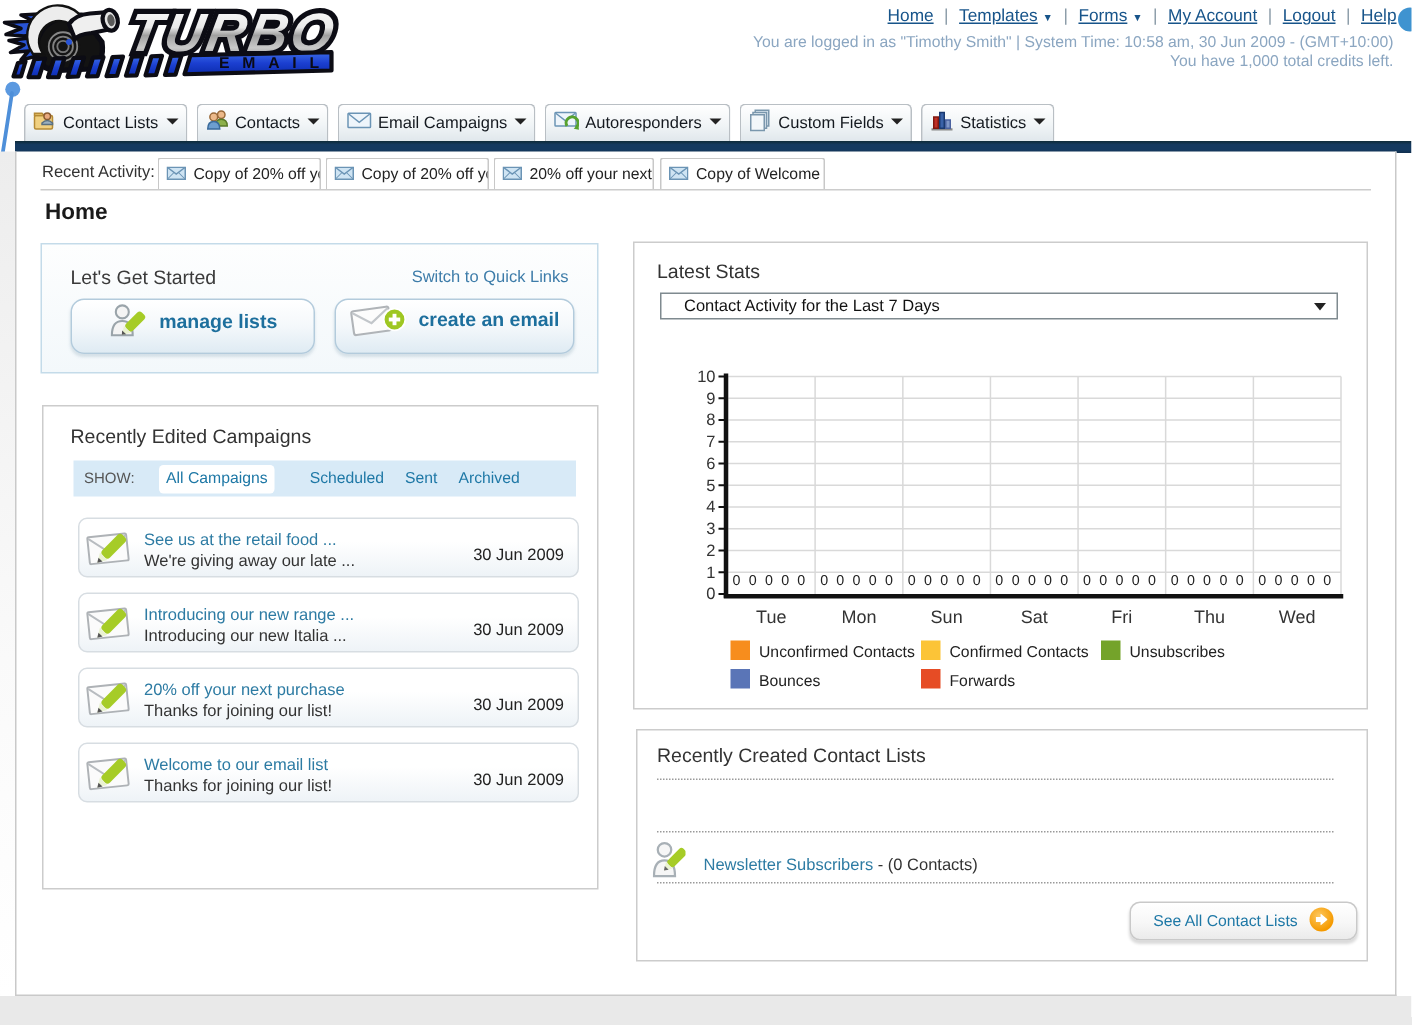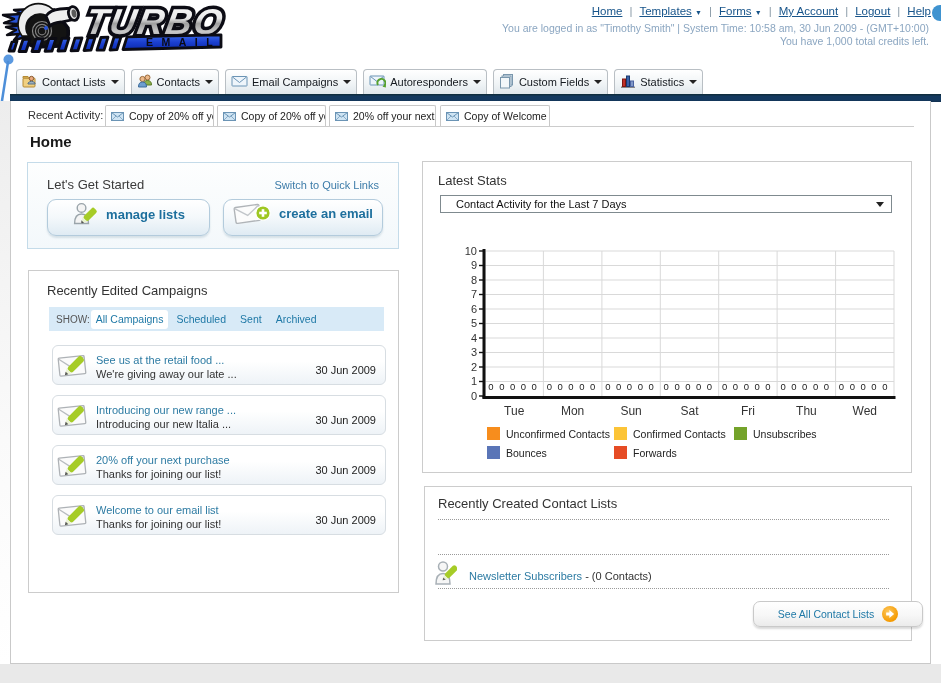--- a/index.html
+++ b/index.html
@@ -36,21 +36,21 @@
 #pstart .qlink { position:absolute; top:16px; right:19px; font-size:11px; color:#3d7ca9; text-decoration:none; }
 .bigbtn { position:absolute; top:36px; height:37px; border:1px solid #b3cbdc; border-radius:9px; background:linear-gradient(#ffffff,#f4f8fb 50%,#dfebf3); box-shadow:0 2px 2px rgba(120,150,170,0.25); font-size:13px; font-weight:bold; color:#1d6f9d; text-align:center; }
 .bigbtn svg { vertical-align:middle; margin-right:8px; }
 .bigbtn span { vertical-align:middle; }
 
 #pcamp { top:270px; left:28px; width:371px; height:323px; border:1px solid #cccccc; background:#fff; }
 #pcamp .title { position:absolute; top:12px; left:18px; font-size:13px; color:#333; }
 #showbar { position:absolute; top:36px; left:20px; width:335px; height:24px; background:#d8eaf7; font-size:11px; line-height:24px; color:#444; }
 #showbar .lbl { margin-left:7px; font-size:10px; color:#555; }
 #showbar a { color:#1e78a6; text-decoration:none; }
-#showbar .seld { display:inline-block; background:#fff; border-radius:3px; height:19px; line-height:19px; padding:0 5px; margin:0 1px; color:#1e78a6; font-size:10.5px; }
+#showbar .seld { display:inline-block; background:#fff; border-radius:3px; height:19px; line-height:19px; padding:0 5px; margin:0 16px; color:#1e78a6; font-size:10.5px; }
 #showbar .lnk { margin:0 7px; font-size:10.5px; }
 .crow { position:absolute; left:23px; width:334px; height:40px; border:1px solid #d7dde2; border-radius:6px; background:linear-gradient(#ffffff 40%,#eef3f7); }
 .crow .ttl { position:absolute; left:43px; top:8px; font-size:11px; color:#2d7ba3; }
 .crow .sub { position:absolute; left:43px; top:22px; font-size:11px; color:#333; }
 .crow .dt { position:absolute; right:9px; top:18px; font-size:11px; color:#222;margin-left:16px; }
 .crow svg.env { position:absolute; left:4px; top:6px; }
 .gobtn { position:absolute; height:26px; border:1px solid #c9c9c9; border-radius:7px; background:linear-gradient(#ffffff,#f7f7f7 55%,#ebebeb); box-shadow:0 2px 2px rgba(0,0,0,0.15); font-size:10.5px; color:#1e78a6; line-height:24px; text-align:center; white-space:nowrap; }
 .gobtn .oc { display:inline-block; width:16px; height:16px; border-radius:50%; background:radial-gradient(circle at 40% 35%, #fdc860, #f59a00 70%); vertical-align:-4px; margin-left:8px; position:relative; }
 .gobtn .oc:after { content:""; position:absolute; left:4px; top:4px; width:8px; height:8px; background:#fff; clip-path:polygon(0 30%, 40% 30%, 40% 0, 100% 50%, 40% 100%, 40% 70%, 0 70%); }
 
@@ -264,21 +264,21 @@
   <div class="lrow" style="top:73px;"><svg width="22" height="28" viewBox="0 0 22 28">
         <circle cx="8" cy="6.5" r="4.5" fill="#f6f6f6" stroke="#a8b0b6" stroke-width="1.5"></circle>
         <path d="M1 24 Q1 13.5 8 13.5 Q15 13.5 15 24 Z" fill="#f6f6f6" stroke="#a8b0b6" stroke-width="1.5"></path>
         <g transform="rotate(45 14 14)">
           <rect x="11" y="3.5" width="6" height="14.5" rx="2" fill="#a6cc27"></rect>
           <path d="M11 18 L17 18 L14 23 Z" fill="#eaf2d2"></path>
           <path d="M12.3 20.5 L14 23 L15.8 20.4 Z" fill="#666"></path>
         </g>
       </svg><a href="#">Newsletter Subscribers</a><span> - (0 Contacts)</span></div>
   <div class="dotline" style="top:101px;"></div>
-  <div class="gobtn" style="top:114px;left:328px;width:170px;">See All Contact Lists<span class="oc"></span></div>
+  <div class="gobtn" style="top:114px;left:328px;width:152px;">See All Contact Lists<span class="oc"></span></div>
 </div>
 <div class="abs" id="ra-label">Recent Activity:</div>
 <div class="minitab" style="left:105px;width:109px;"><svg width="13" height="9" viewBox="0 0 13 9">
       <rect x="0.5" y="0.5" width="12" height="8" fill="#cfe4f3" stroke="#6b94b5"></rect>
       <path d="M0.5 0.5 L6.5 5 L12.5 0.5" fill="none" stroke="#6b94b5"></path>
       <path d="M0.5 8.5 L5 4 M12.5 8.5 L8 4" fill="none" stroke="#6b94b5" stroke-width="0.7"></path>
     </svg>Copy of 20% off yo</div>
 <div class="minitab" style="left:217px;width:109px;"><svg width="13" height="9" viewBox="0 0 13 9">
       <rect x="0.5" y="0.5" width="12" height="8" fill="#cfe4f3" stroke="#6b94b5"></rect>
       <path d="M0.5 0.5 L6.5 5 L12.5 0.5" fill="none" stroke="#6b94b5"></path>

